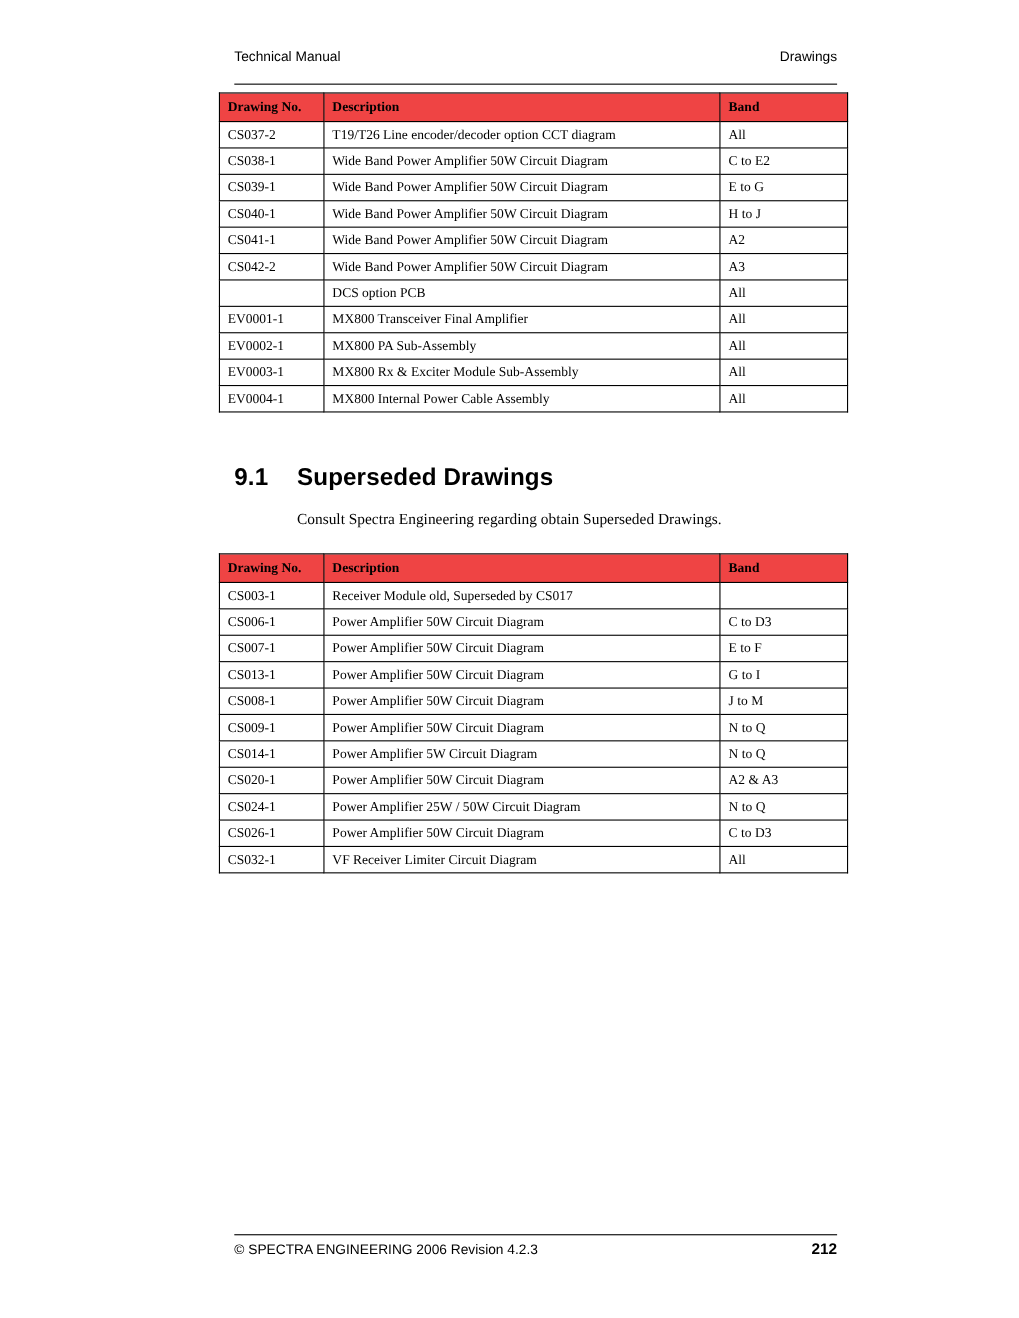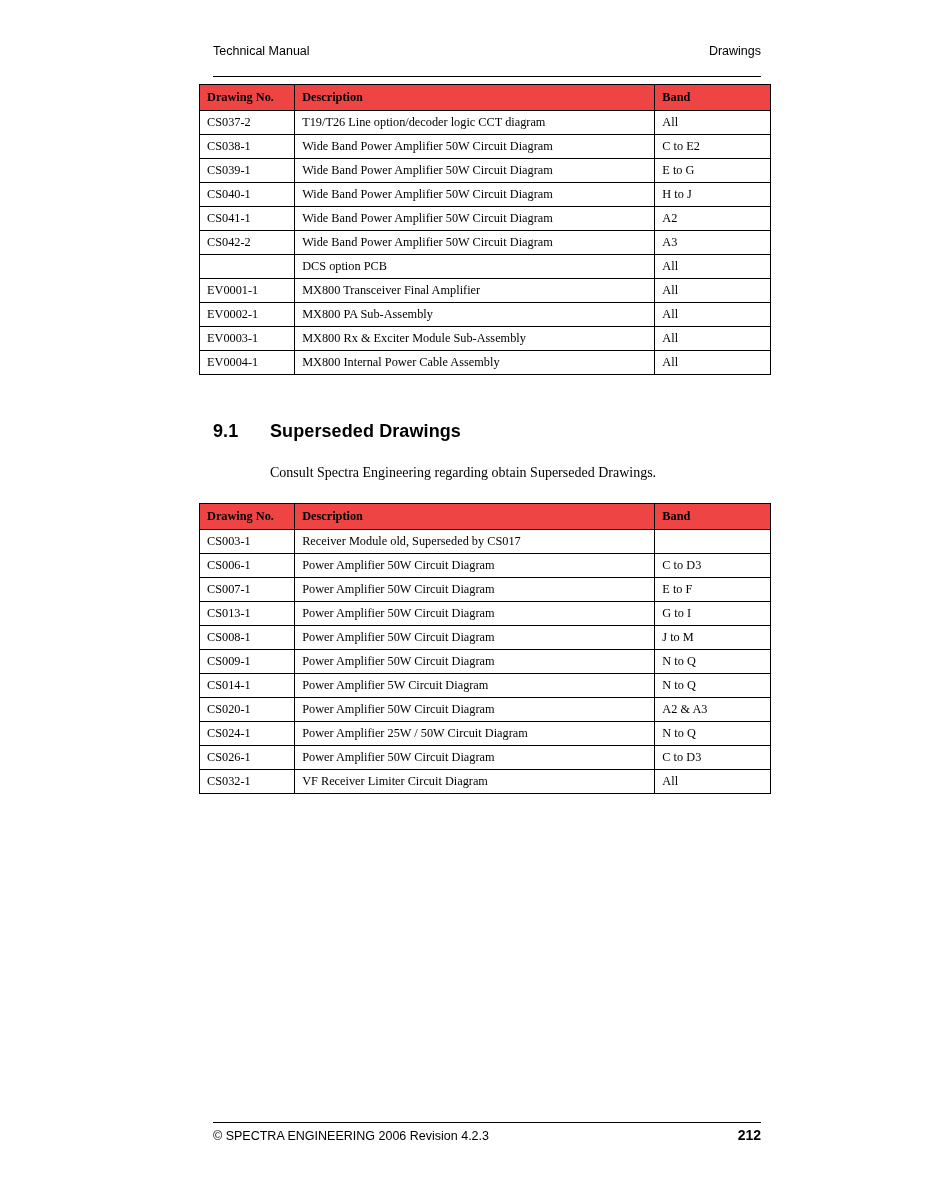--- a/index.html
+++ b/index.html
@@ -84,21 +84,21 @@
   }
   .caption .num { margin-right: 9px; }
 
   
   .section-heading {
     position: absolute;
     left: 213px;
     top: 421px;
     font-family: "Liberation Sans", sans-serif;
     font-weight: bold;
-    font-size: 18px;
+    font-size: 22px;
     letter-spacing: 0.1px;
     display: flex;
     align-items: flex-end;
   }
   .section-heading .sec-num { width: 57px; }
   .section-heading .sec-title { }
 
   .body-para {
     position: absolute;
     left: 270px;
@@ -145,21 +145,21 @@
     <thead>
       <tr>
         <th>Drawing No.</th>
         <th>Description</th>
         <th>Band</th>
       </tr>
     </thead>
     <tbody>
         <tr>
           <td>CS037-2</td>
-          <td>T19/T26 Line option/decoder logic CCT diagram</td>
+          <td>T19/T26 Line encoder/decoder option CCT diagram</td>
           <td>All</td>
         </tr>
         <tr>
           <td>CS038-1</td>
           <td>Wide Band Power Amplifier 50W Circuit Diagram</td>
           <td>C to E2</td>
         </tr>
         <tr>
           <td>CS039-1</td>
           <td>Wide Band Power Amplifier 50W Circuit Diagram</td>

